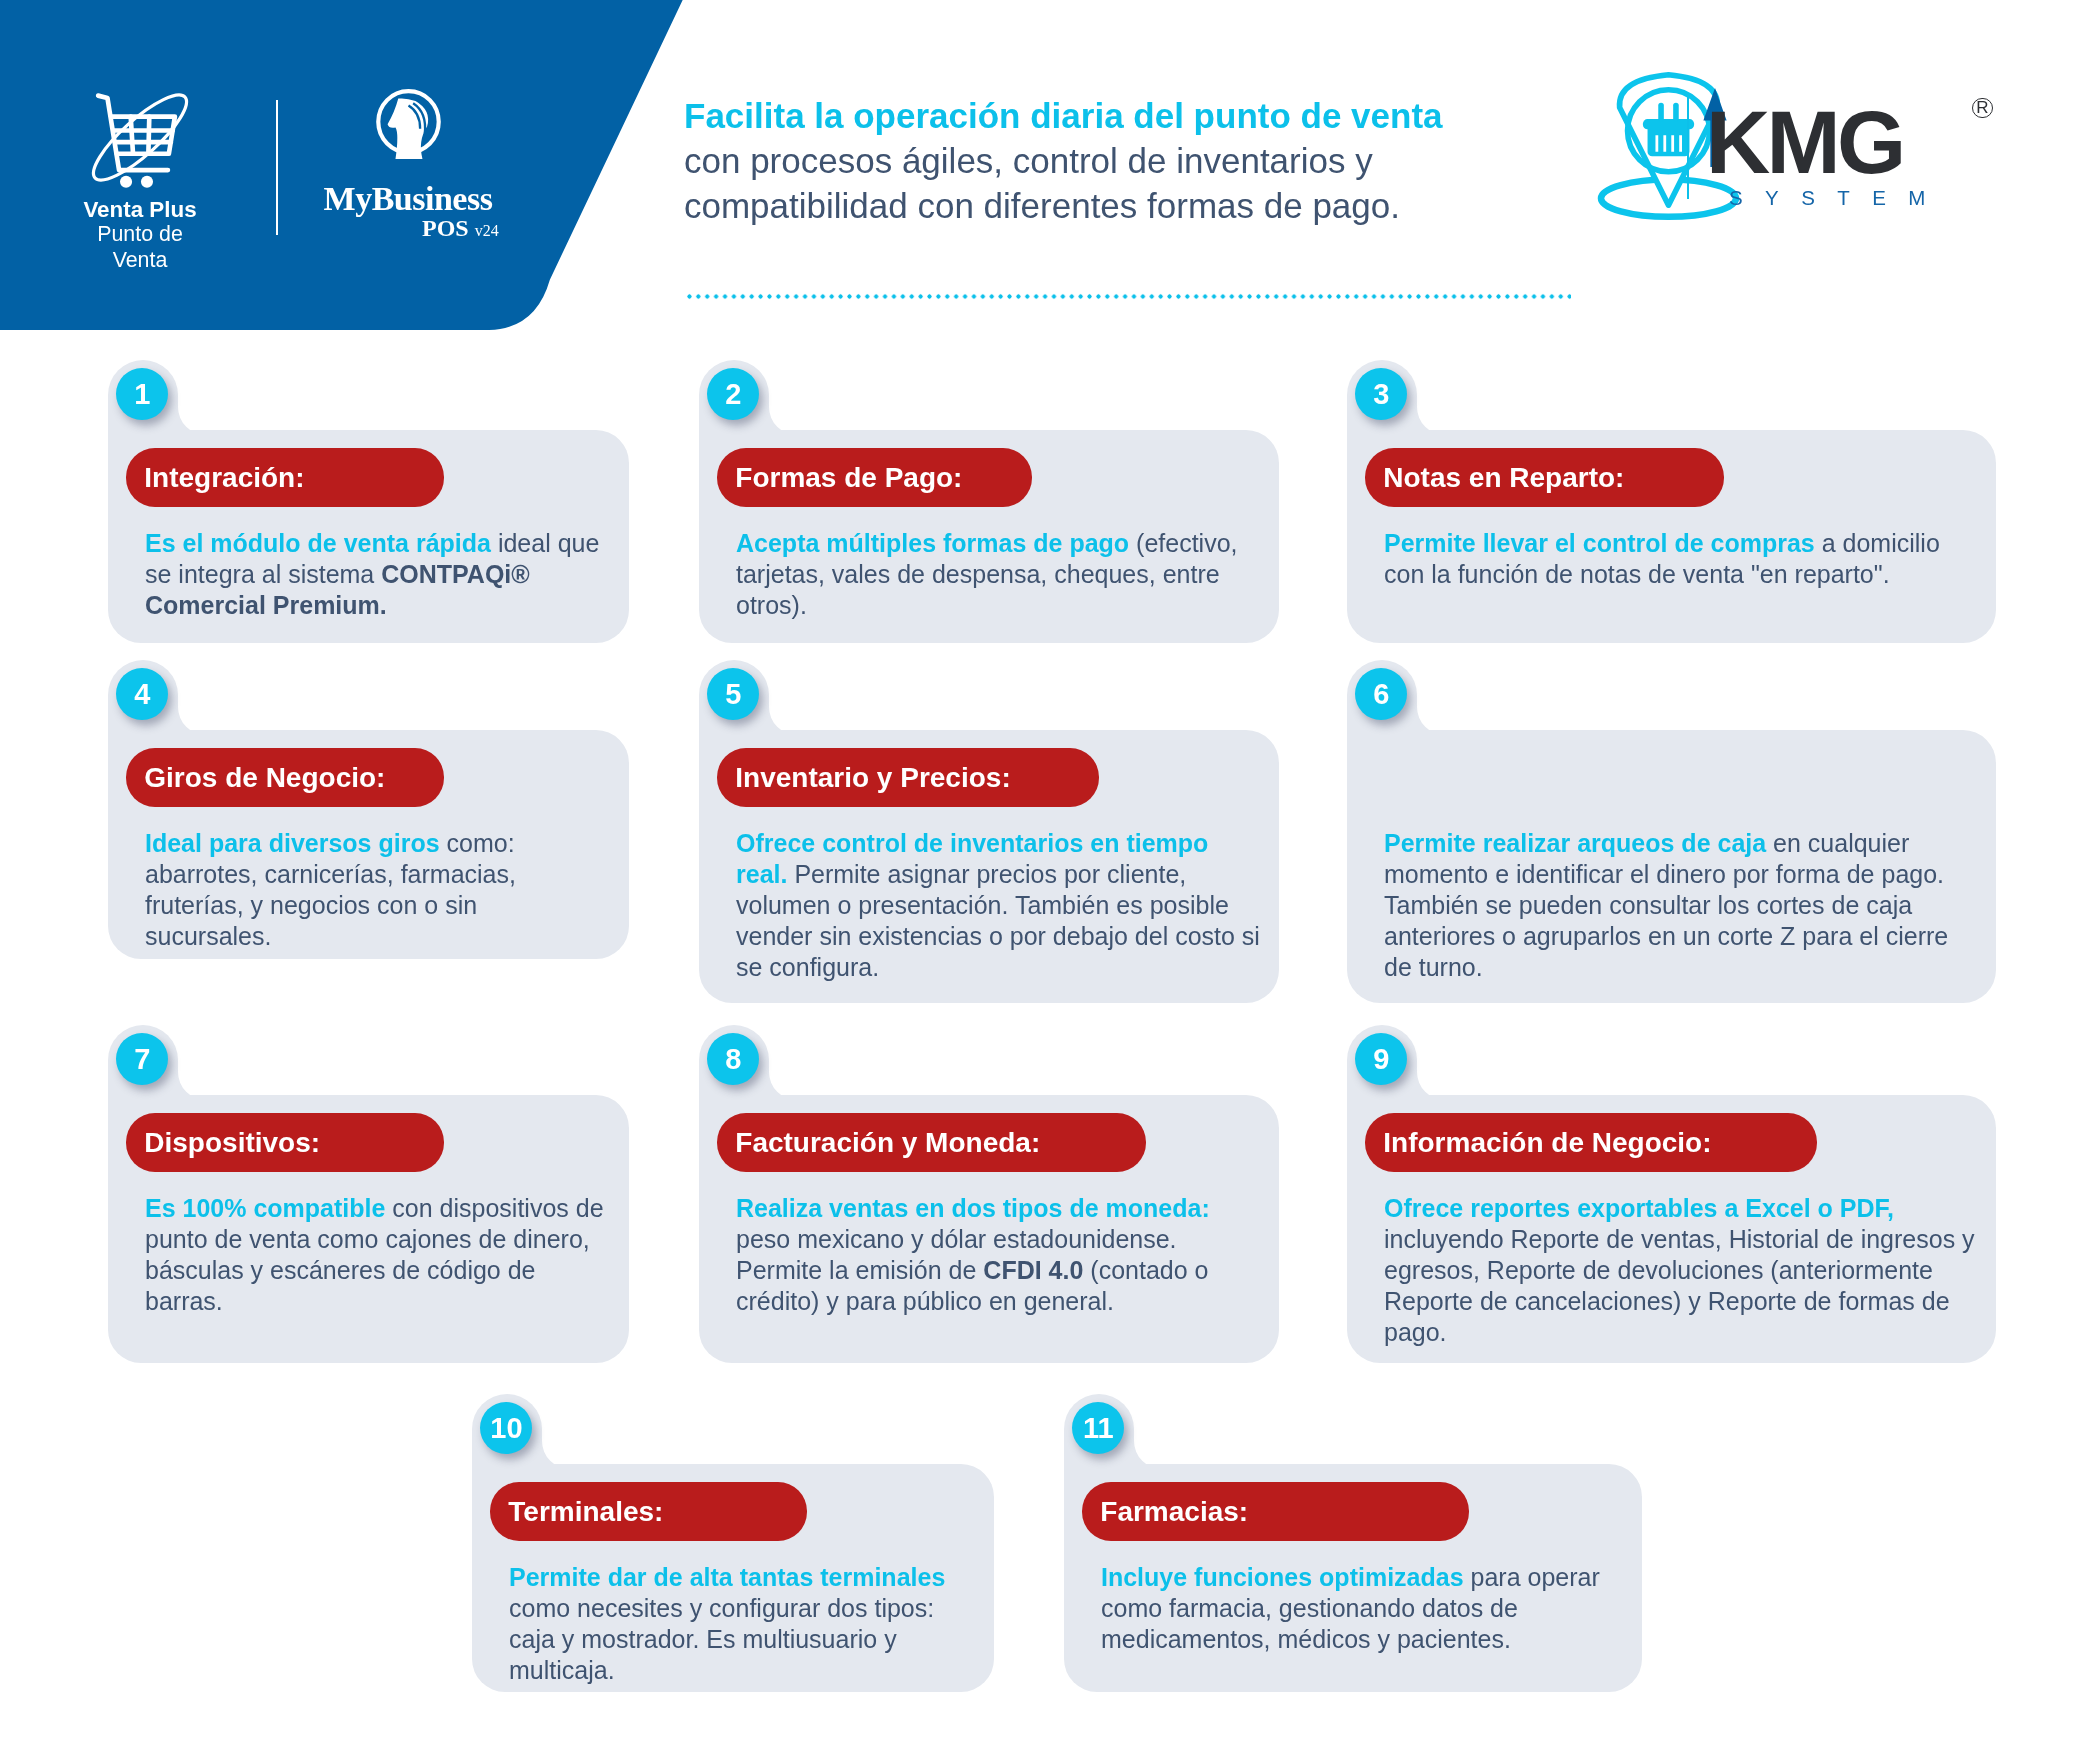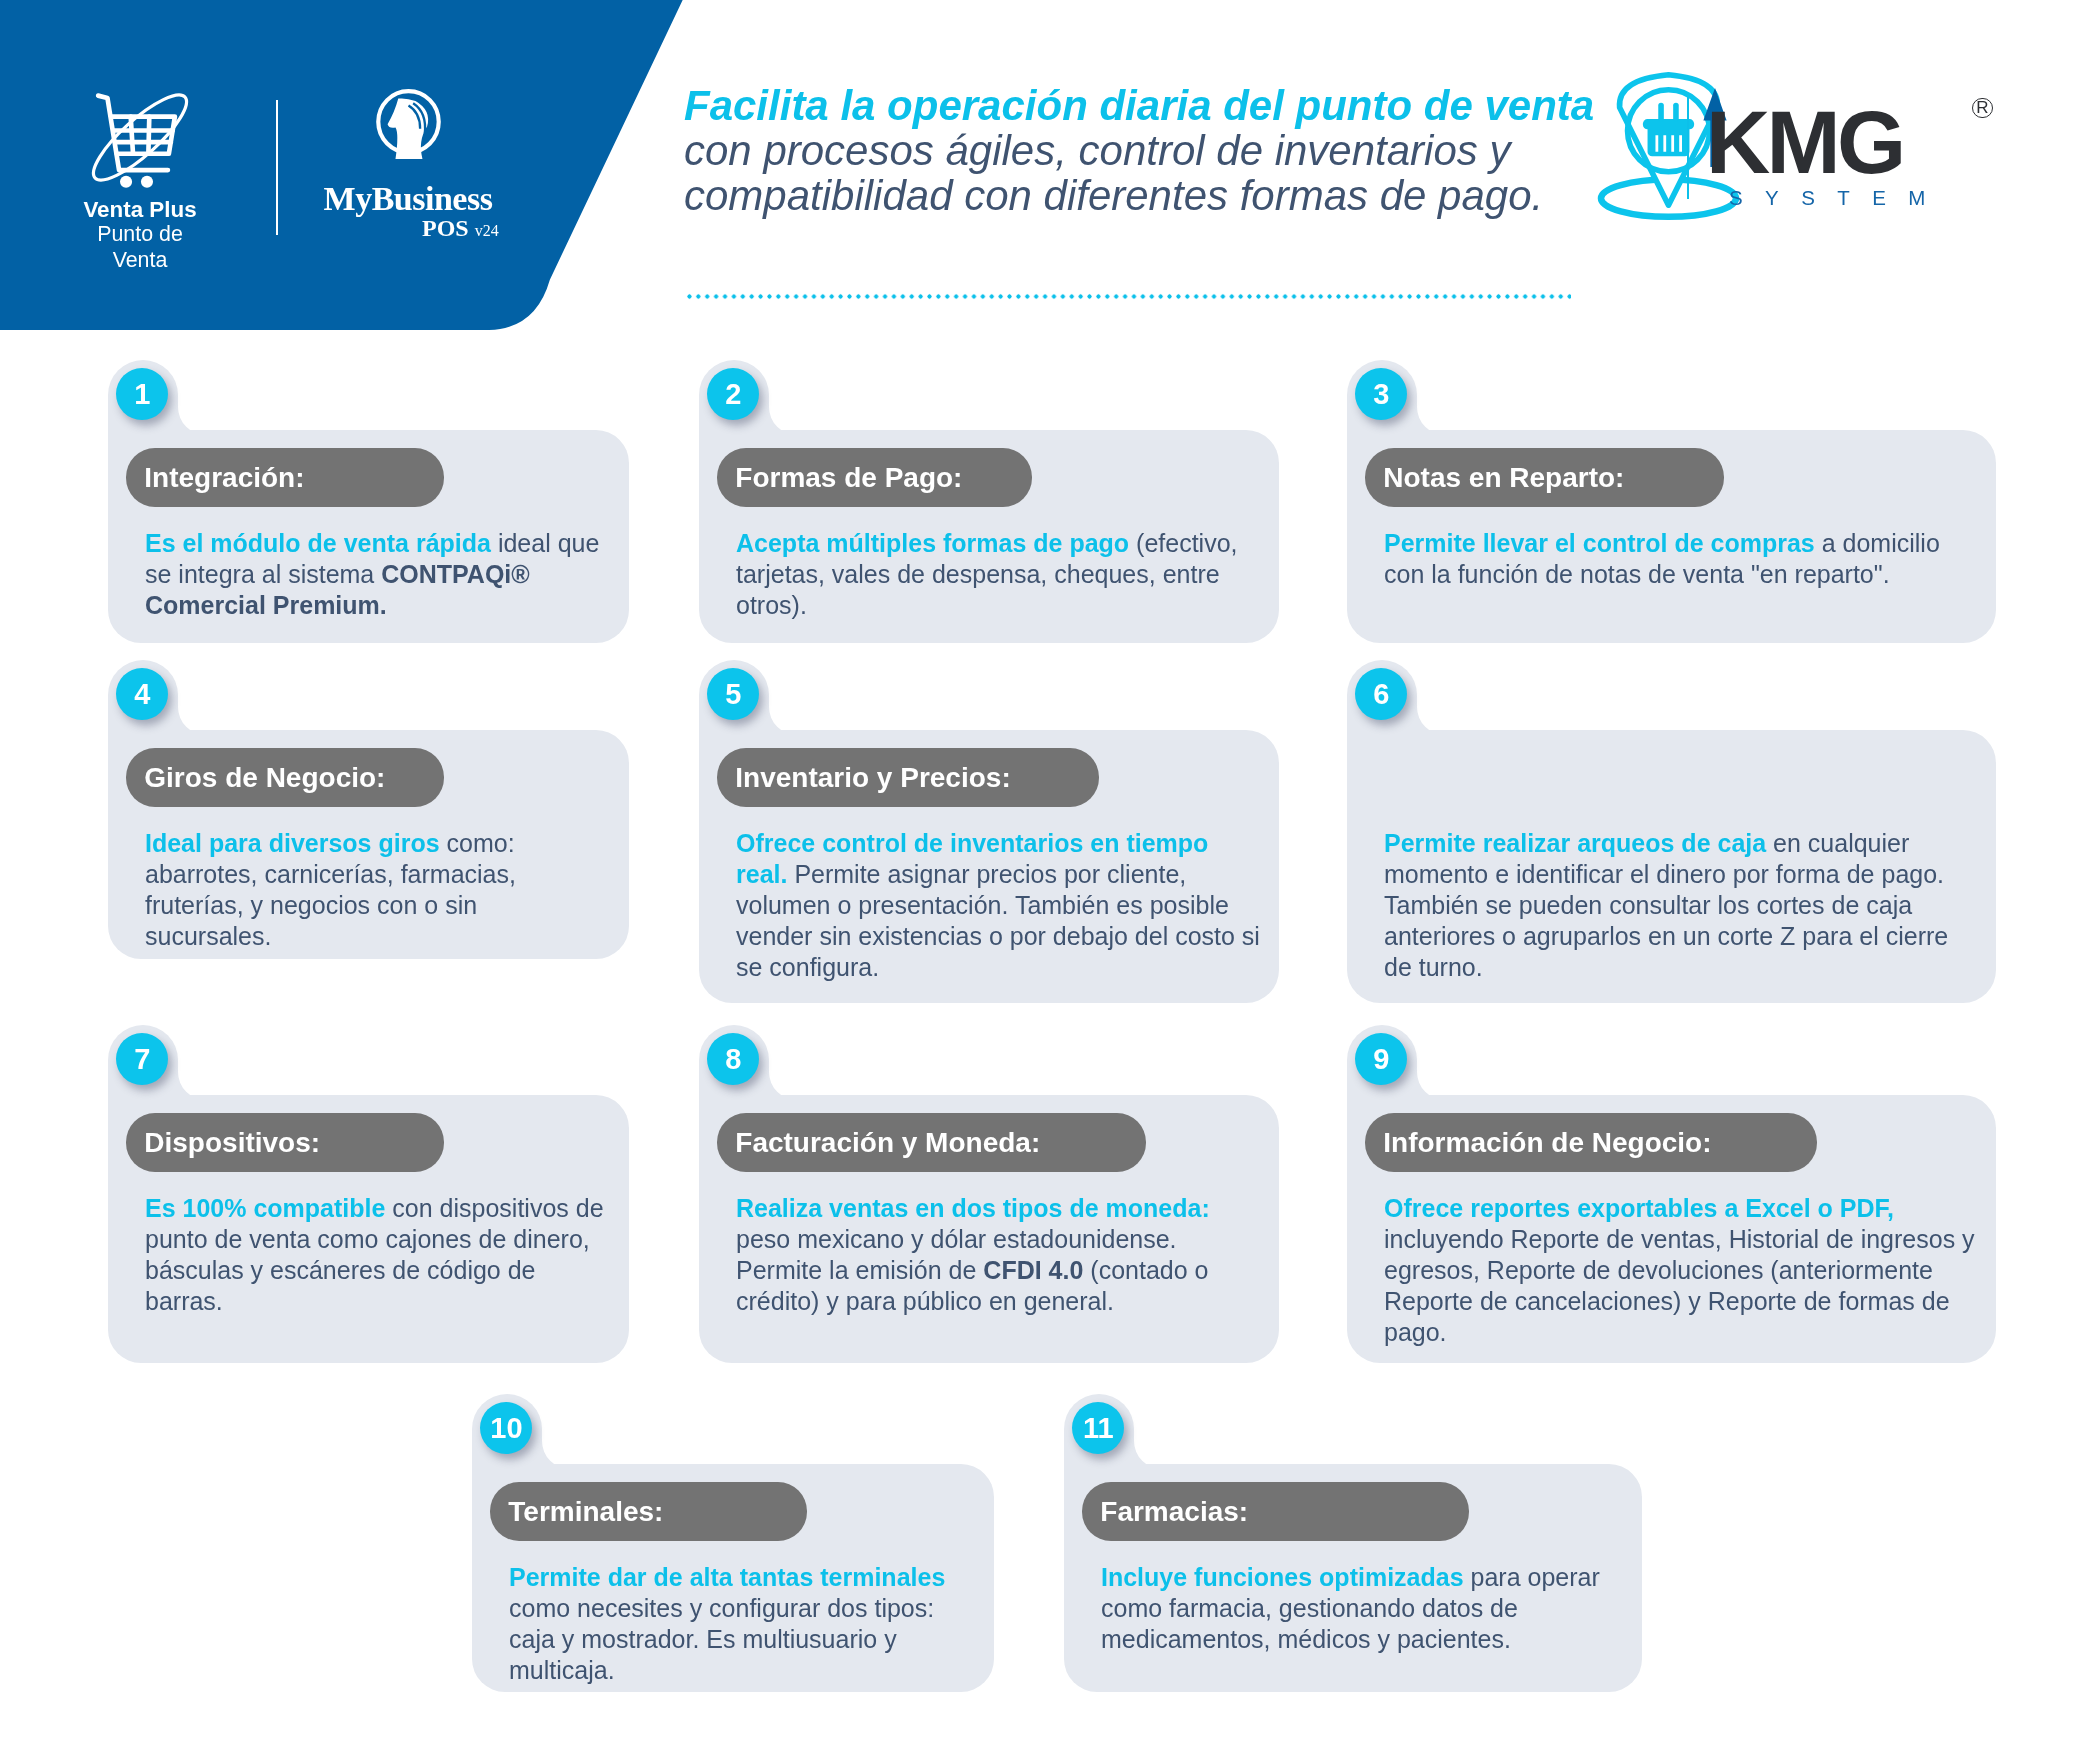--- a/index.html
+++ b/index.html
@@ -9,42 +9,42 @@
   .header-band svg { position:absolute; left:0; top:0; }
   .logo-venta { position:absolute; left:70px; top:84px; width:140px; text-align:center; color:#fff; }
   .logo-venta .name { font-size:22.4px; font-weight:bold; margin-top:4.7px; line-height:1.1; }
   .logo-venta .sub { font-size:21.4px; line-height:1.2; }
   .logo-divider { position:absolute; left:276px; top:100px; width:1.9px; height:135px; background:#ffffff; }
   .logo-mb { position:absolute; left:308px; top:89px; width:200px; text-align:center; color:#fff; }
   .logo-mb .name { font-family:"Liberation Serif", "DejaVu Serif", serif; font-weight:bold; font-size:34px; line-height:1; margin-top:16px; letter-spacing:-0.5px; }
   .logo-mb .pos { font-family:"Liberation Serif", serif; font-weight:bold; font-size:24px; text-align:right; padding-right:9.3px; line-height:1; }
   .logo-mb .pos small { font-size:16px; font-weight:normal;margin-top:16px; }
 
-  .headline { position:absolute; left:684px; top:83px; width:932px; font-size:42px; line-height:45px; color:#3f5370;font-style:italic; }
+  .headline { position:absolute; left:684px; top:93px; width:932px; font-size:35px; line-height:45px; color:#3f5370; }
   .headline .accent { color:#0cc0ea; font-weight:bold; display:block; }
   .dots { position:absolute; left:685px; top:293px; width:886px; height:6.5px;
           background-image:radial-gradient(circle, #0cc0ea 1.9px, transparent 2.3px);
           background-size:8.9px 6.5px; background-repeat:repeat-x; }
 
   .pin-icon { position:absolute; left:1594px; top:70px; }
   .brand-divider { position:absolute; left:1687px; top:97px; width:2.3px; height:102px; background:#0cc0ea; }
   .kmg { position:absolute; left:1706px; top:93px; width:308px; height:112px; }
   .kmg .word { position:absolute; left:0; top:4.7px; font-size:89px; font-weight:bold; color:#2d2f33; letter-spacing:-3.7px; line-height:1; }
   .kmg .system { position:absolute; left:23px; top:93px; font-size:20.5px; letter-spacing:22.4px; color:#1565a8; }
   .kmg .reg { position:absolute; left:266px; top:4.7px; font-size:17px; color:#2d2f33; border:1.4px solid #2d2f33; border-radius:50%; width:18.6px; height:18.6px; text-align:center; line-height:18.6px; }
 
   .card { position:absolute; }
   .card .tab { position:absolute; left:0; top:0; width:70px; height:89px; background:#e4e8ef; border-radius:35px 35px 0 0; }
   .card .tab-curve { position:absolute; left:70px; top:47px; width:28px; height:28px; background:#e4e8ef; }
   .card .tab-curve::after { content:""; position:absolute; left:0; top:0; width:28px; height:28px; background:#fff; border-bottom-left-radius:28px; }
   .card .body { position:absolute; left:0; top:70px; right:0; bottom:0; background:#e4e8ef; border-radius:0 33px 33px 33px; }
   .card .badge { position:absolute; left:8.4px; top:8.4px; width:52px; height:52px; border-radius:50%; background:#0cc4ec;
                  color:#fff; font-size:29px; font-weight:bold; text-align:center; line-height:52px;
                  box-shadow:3.7px 5.6px 8.4px rgba(40,50,80,0.35); }
-  .card .pill { position:absolute; left:17.7px; top:88px; height:59px; border-radius:29px; background:#737373; color:#fff;
+  .card .pill { position:absolute; left:17.7px; top:88px; height:59px; border-radius:29px; background:#b91c1c; color:#fff;
                 font-size:28px; font-weight:bold; line-height:59px; padding:0 18.6px; box-sizing:border-box; white-space:nowrap; }
   .card .desc { position:absolute; left:37px; top:168px; right:18.6px; font-size:25px; line-height:31px; color:#3f5370; }
   .card .desc .hl { color:#0cc0ea; font-weight:bold; }
   .card .desc .strong { color:#3f5370; font-weight:bold; }
 </style>
 </head>
 <body>
 
 <div class="header-band">
   <svg width="685" height="331" viewBox="0 0 1470 710">

